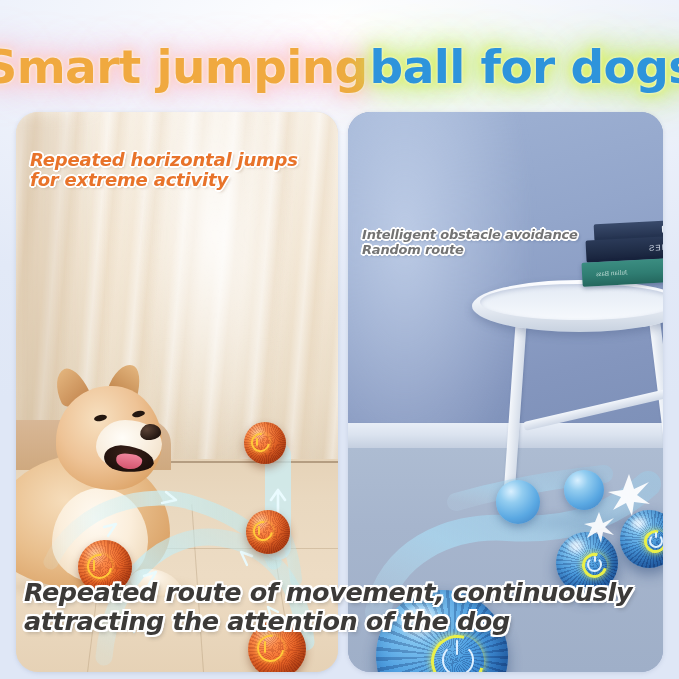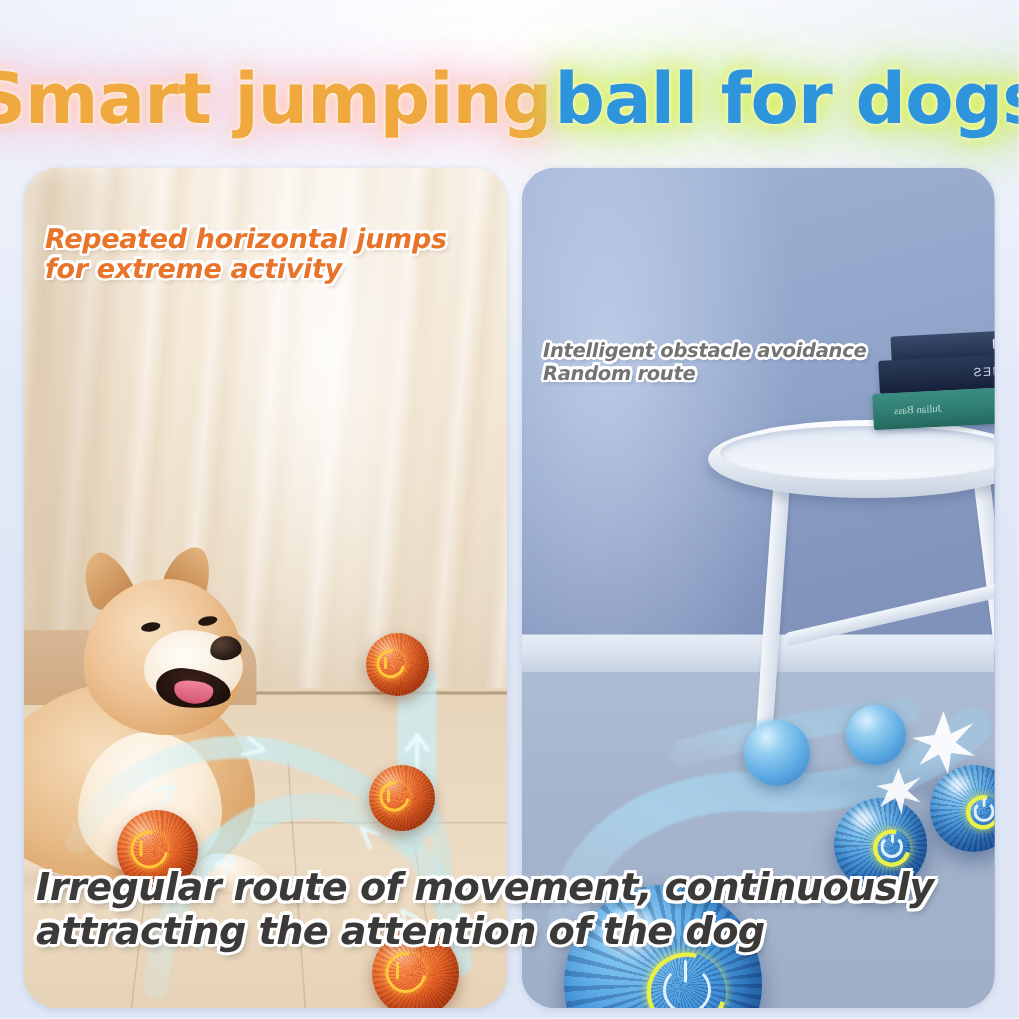--- a/index.html
+++ b/index.html
@@ -515,14 +515,14 @@
         <path d="M17,2 L21,13 L32,8 L23,17 L32,25 L21,22 L19,33 L15,22 L5,28 L10,17 L2,14 L13,12 Z" fill="#ffffff" opacity="0.9"></path>
       </svg>
     </div>
   </div>
 </div>
 
 <div class="cap cap-left">Repeated horizontal jumps
 for extreme activity</div>
 <div class="cap cap-right">Intelligent obstacle avoidance
 Random route</div>
-<div class="cap cap-bottom">Irregular route of movement, continuously
+<div class="cap cap-bottom">Repeated route of movement, continuously
 attracting the attention of the dog</div>
 
 </body></html>

